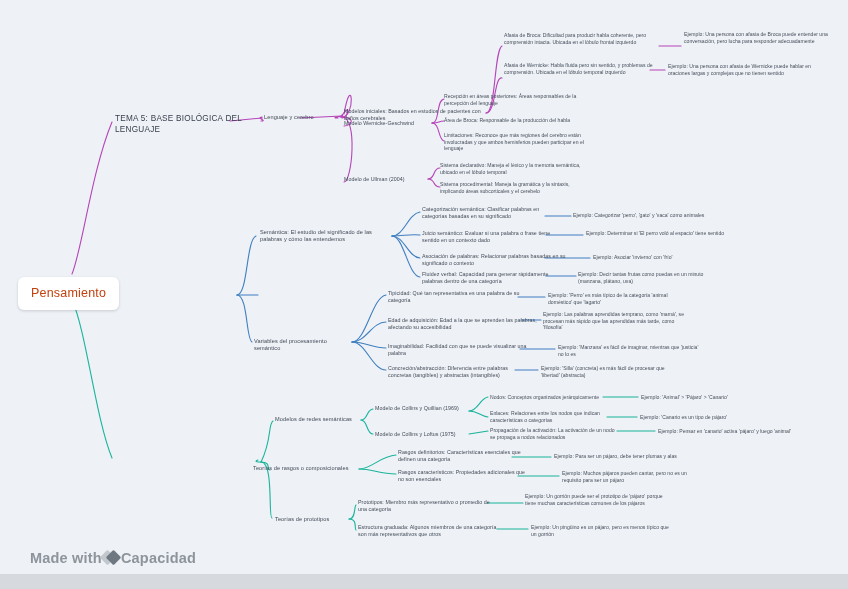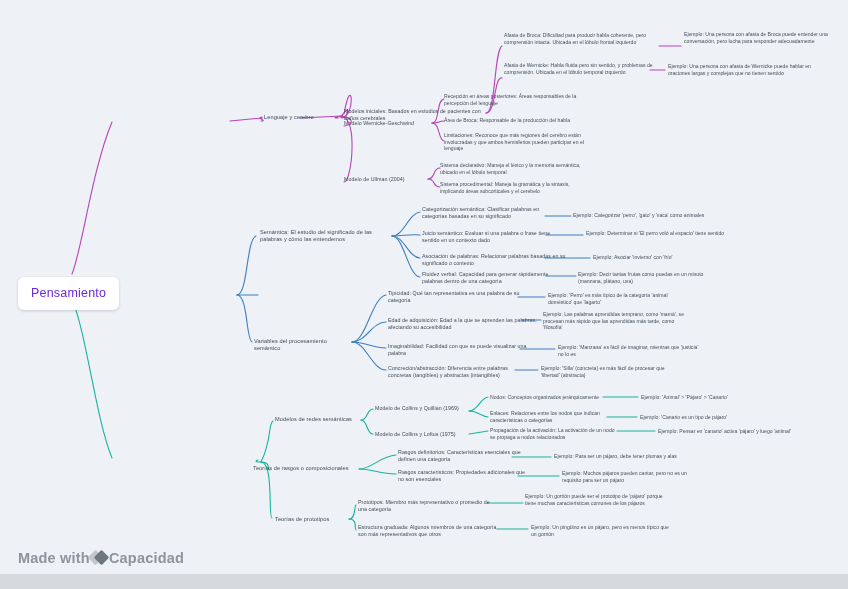--- a/index.html
+++ b/index.html
@@ -30,21 +30,21 @@
     box-sizing: border-box;
     line-height: 1.32;
     color: #3c4453;
     white-space: pre-line;
   }
   .root-node {
     background: #ffffff;
     border-radius: 6px;
     box-shadow: 0 1px 3px rgba(30,40,60,0.18);
     font-size: 12.5px;
-    color: #6d28d9;
+    color: #c2410c;
     padding: 8px 13px;
     letter-spacing: 0.2px;
   }
   .topic-node {
     font-size: 8.2px;
     color: #39414f;
     letter-spacing: 0.25px;
   }
   .lvl2-node {
     font-size: 5.6px;
@@ -67,21 +67,21 @@
   #footer-bar {
     position: absolute;
     left: 0;
     bottom: 0;
     width: 848px;
     height: 15px;
     background: #d6dade;
   }
   #whimsical-badge {
     position: absolute;
-    left: 18px;
+    left: 30px;
     top: 548px;
     display: flex;
     align-items: center;
   }
   #whimsical-badge .wtext {
     font-size: 14.5px;
     font-weight: bold;
     color: #8d949c;
     letter-spacing: 0.2px;
   }
@@ -194,20 +194,21 @@
         <path d="M349,519 C 356,519 354,506 356,505"></path>
         <path d="M349,519 C 358,519 354,529 356,530"></path>
         <path d="M487,503 L 523,503"></path>
         <path d="M497,529 L 528,529"></path>
       </g>
     </g>
   </svg>
 
   <div class="node root-node" style="left:18px; top:277px;">Pensamiento</div>
 
+  <div class="node topic-node" style="left:115px; top:114px; width:150px;">TEMA 5: BASE BIOLÓGICA DEL LENGUAJE</div>
 
   <div class="node lvl2-node" style="left:264px; top:114px; width:74px;">Lenguaje y cerebro</div>
 
   <div class="node lvl3-node" style="left:344px; top:108px; width:144px;">Modelos iniciales: Basados en estudios de pacientes con daños cerebrales</div>
 
   <div class="node lvl4-node" style="left:504px; top:32px; width:152px;">Afasia de Broca: Dificultad para producir habla coherente, pero comprensión intacta. Ubicada en el lóbulo frontal izquierdo</div>
   <div class="node lvl5-node" style="left:684px; top:31px; width:150px;">Ejemplo: Una persona con afasia de Broca puede entender una conversación, pero lucha para responder adecuadamente</div>
 
   <div class="node lvl4-node" style="left:504px; top:62px; width:150px;">Afasia de Wernicke: Habla fluida pero sin sentido, y problemas de comprensión. Ubicada en el lóbulo temporal izquierdo</div>
   <div class="node lvl5-node" style="left:668px; top:63px; width:152px;">Ejemplo: Una persona con afasia de Wernicke puede hablar en oraciones largas y complejas que no tienen sentido</div>

